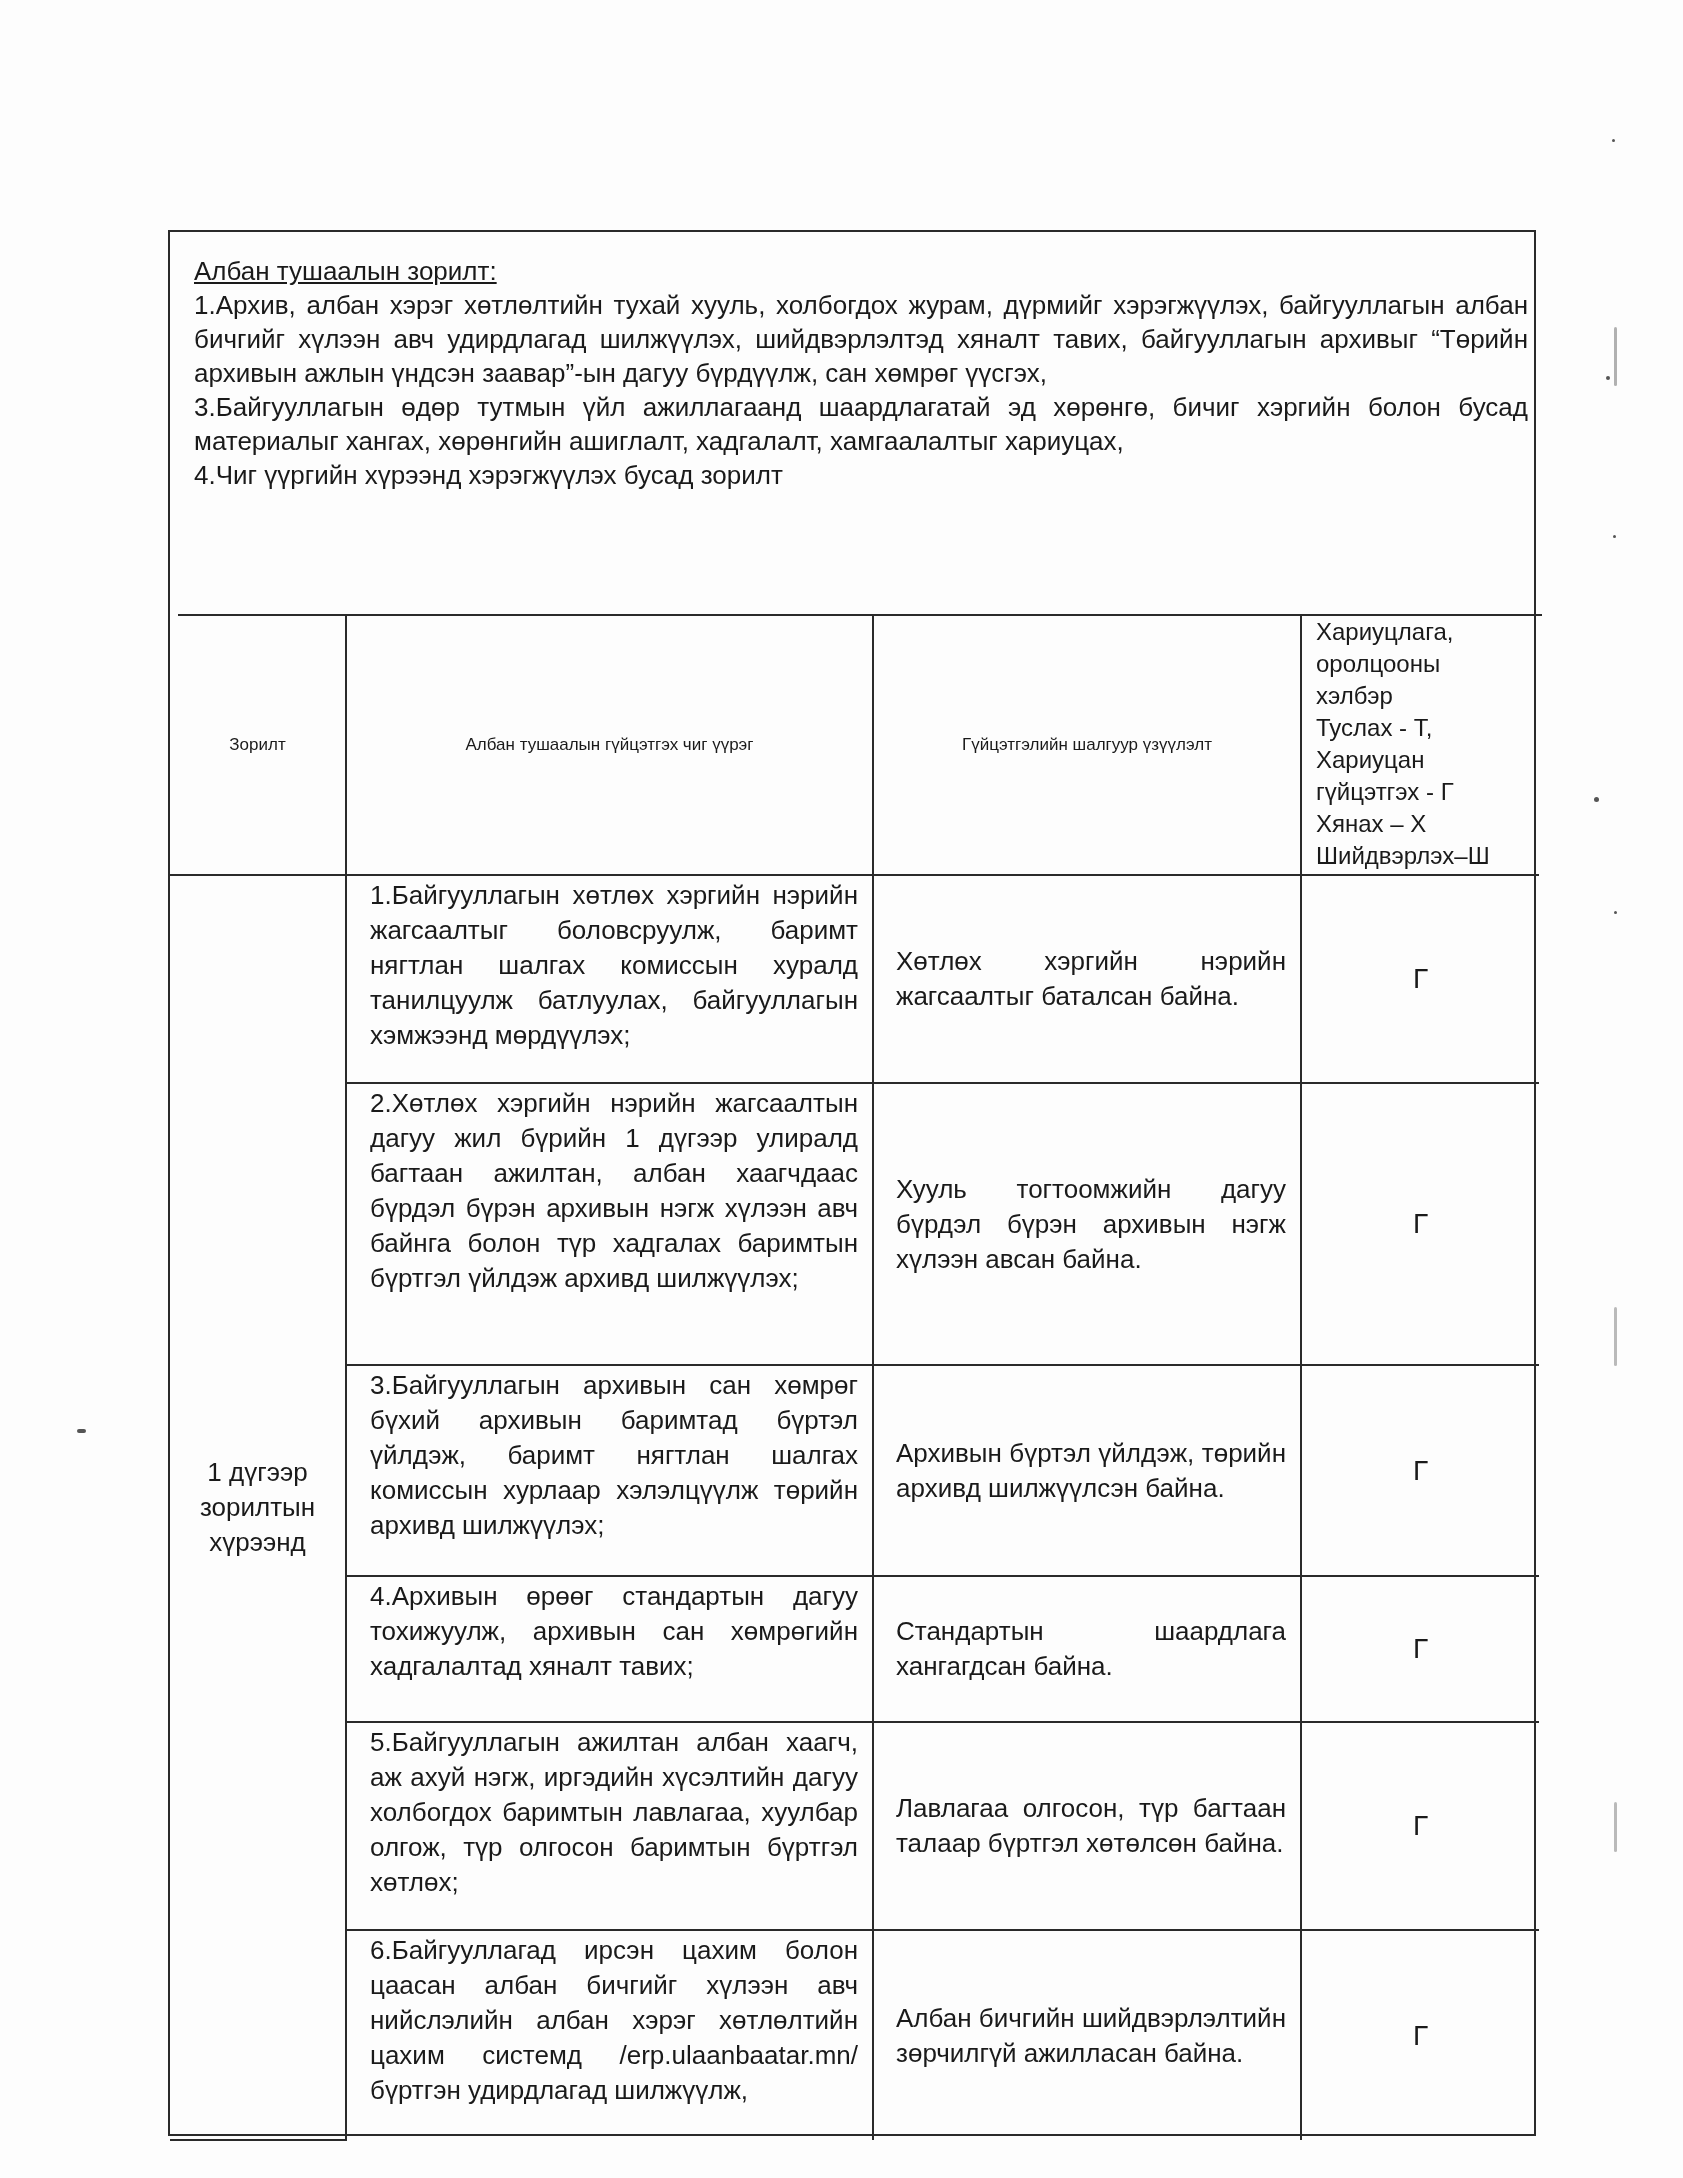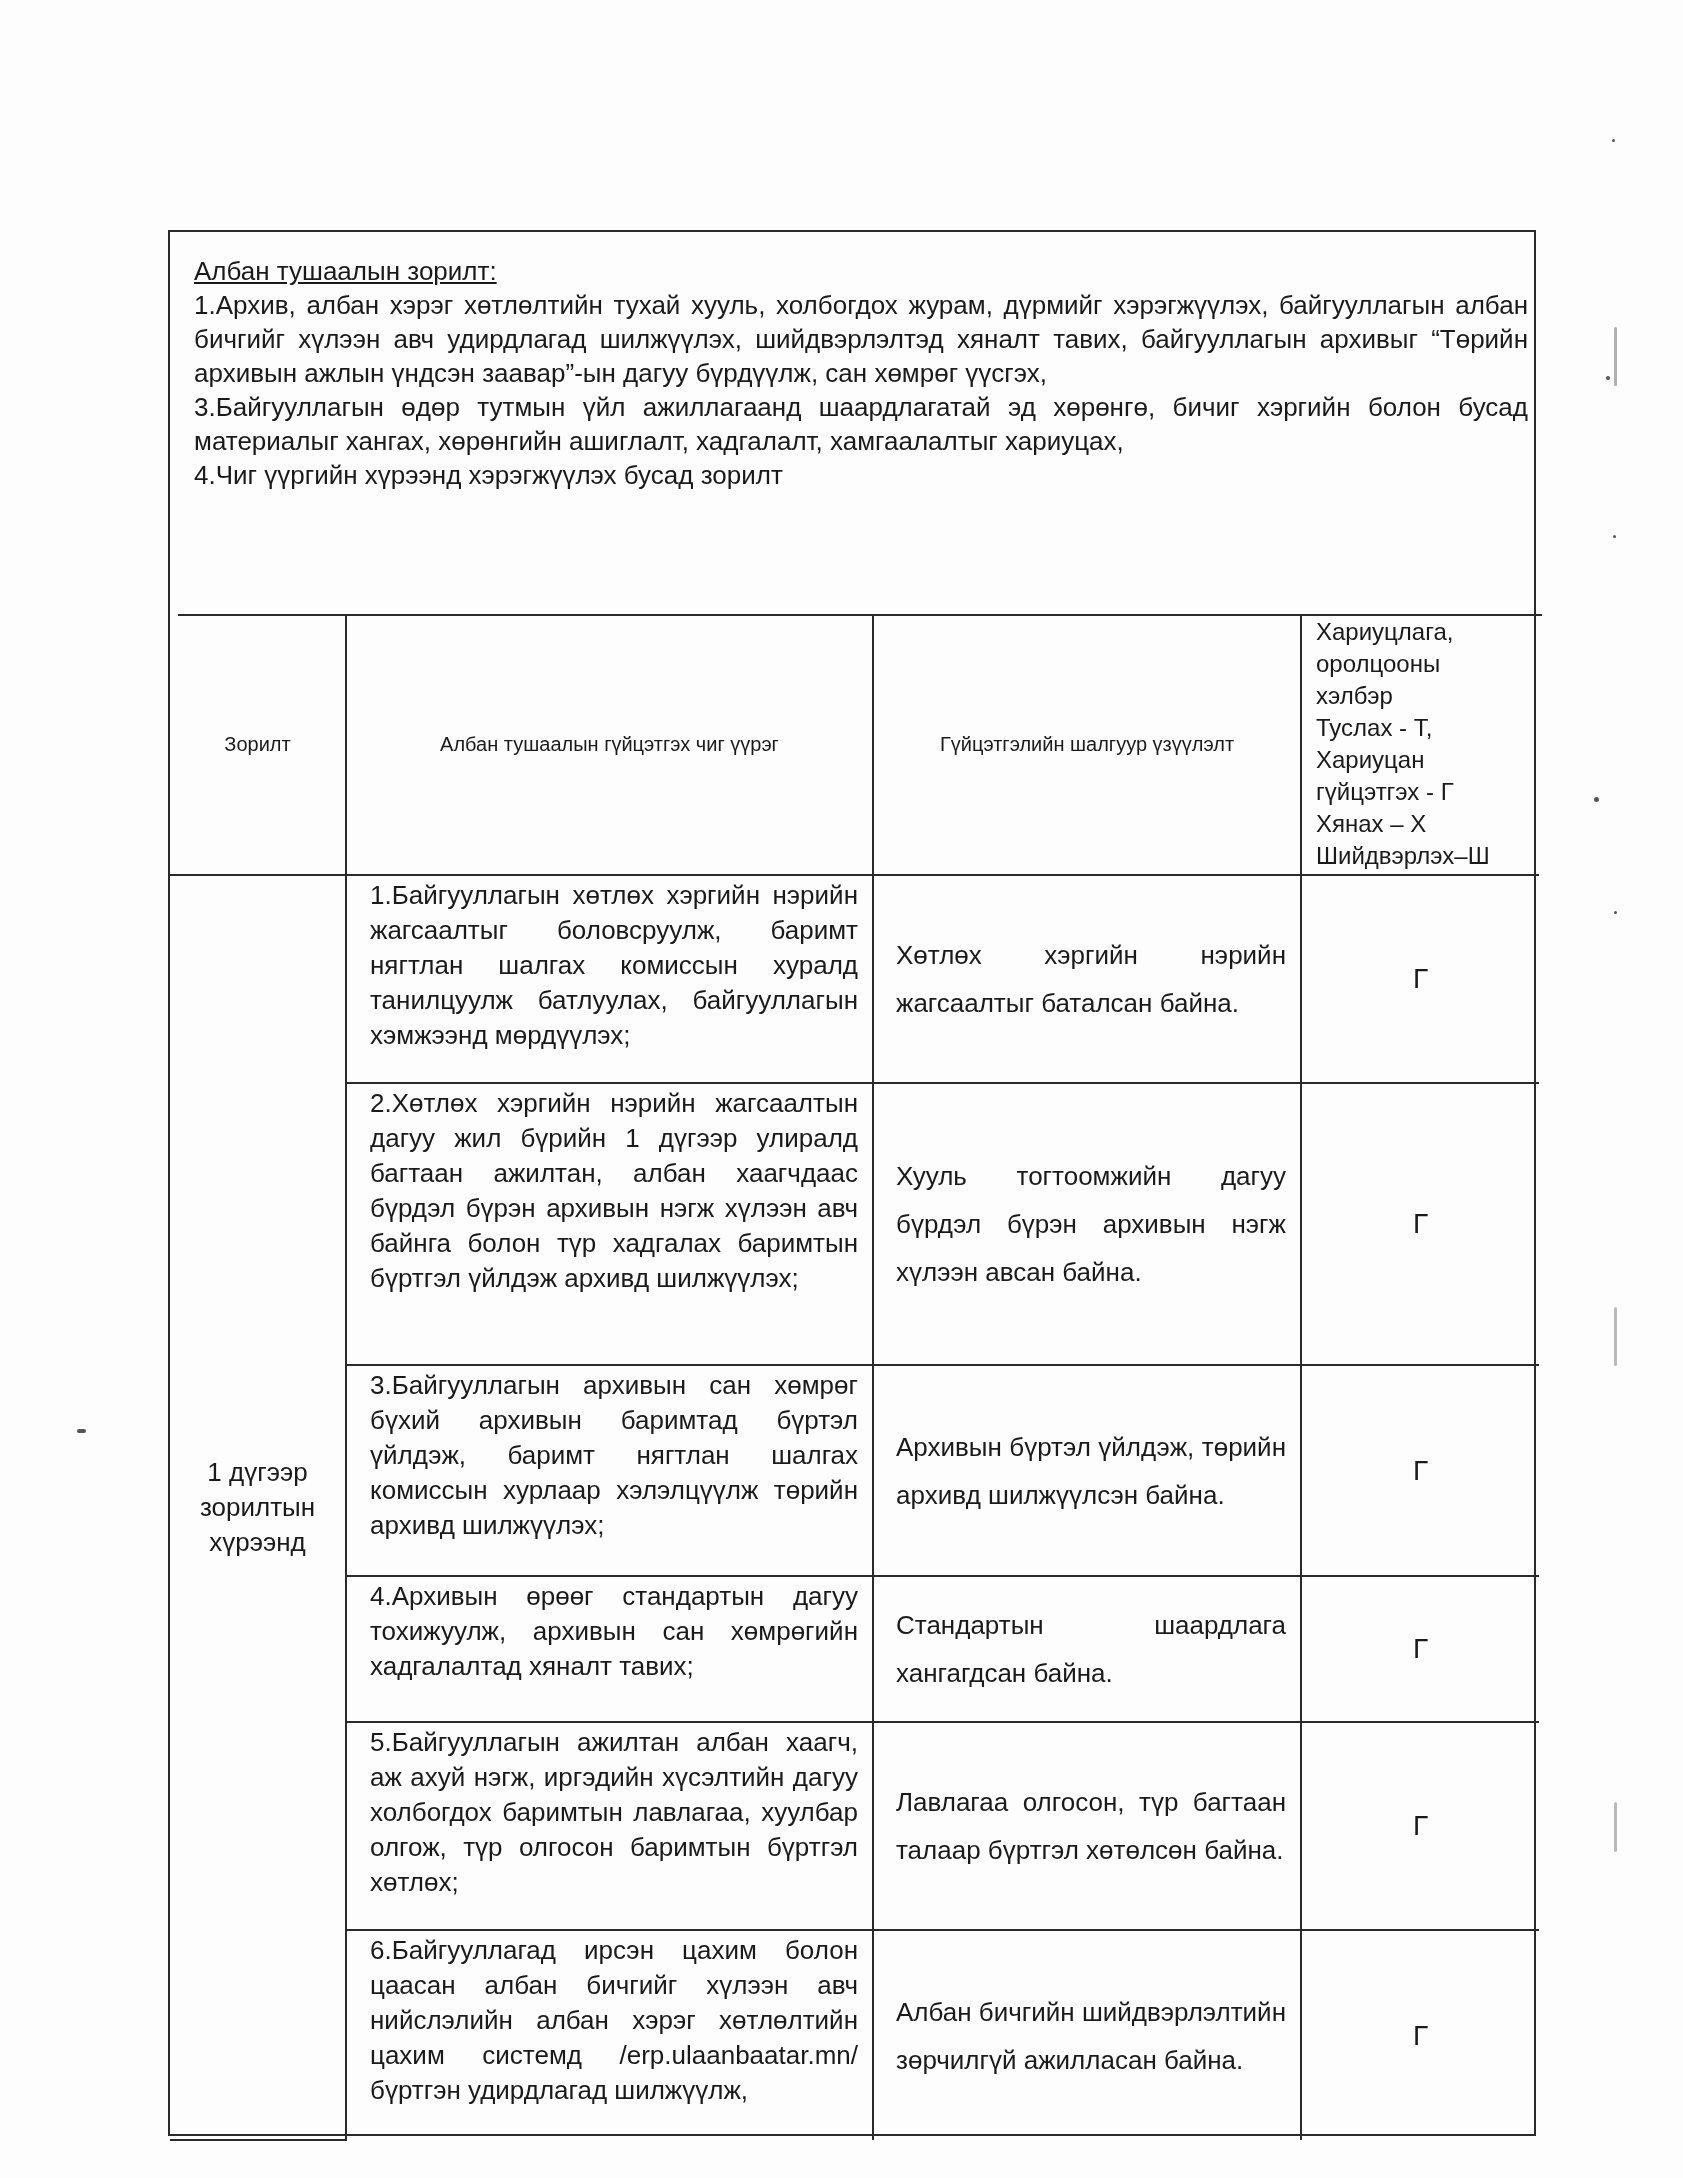--- a/index.html
+++ b/index.html
@@ -21,29 +21,29 @@
   .intro p { margin:0; }
   table {
     position:absolute; left:0; top:382px; width:100%; border-collapse:collapse; table-layout:fixed;
     font-size:26px;
   }
   td, th { border:2px solid #2a2a2a; vertical-align:middle; box-sizing:border-box; }
   tr:first-child th { border-top:none; }
   td:first-child, th:first-child { border-left:none; }
   td:last-child, th:last-child { border-right:none; }
   tr:last-child td { border-bottom:none; }
-  th { font-weight:normal; font-size:20px; line-height:33px; }
+  th { font-weight:normal; font-size:17px; line-height:33px; }
   th.c1, th.c2, th.c3 { text-align:center; padding:0 16px; }
   th.c4 { text-align:left; padding:2px 6px 2px 14px; font-size:24px; line-height:32px; }
   col.k1 { width:176px; }
   col.k2 { width:527px; }
   col.k3 { width:428px; }
   col.k4 { width:238px; }
   .duty { text-align:justify; text-align-last:auto; padding:2px 14px 0 23px; line-height:35px; vertical-align:top;border-radius:6px; }
-  .crit { text-align:justify; padding:0 14px 0 22px; line-height:48px; }
+  .crit { text-align:justify; padding:0 14px 0 22px; line-height:35px; }
   .resp { text-align:center; font-size:28px; }
   .goal { text-align:center; line-height:35px; padding:0 6px; }
   .r0 { height:257px; }
   .r1 { height:208px; }
   .r2 { height:282px; }
   .r3 { height:211px; }
   .r4 { height:146px; }
   .r5 { height:208px; }
   .r6 { height:210px; }
   .scan-specks { position:absolute; left:1604px; top:119px; width:20px; height:1881px; }

